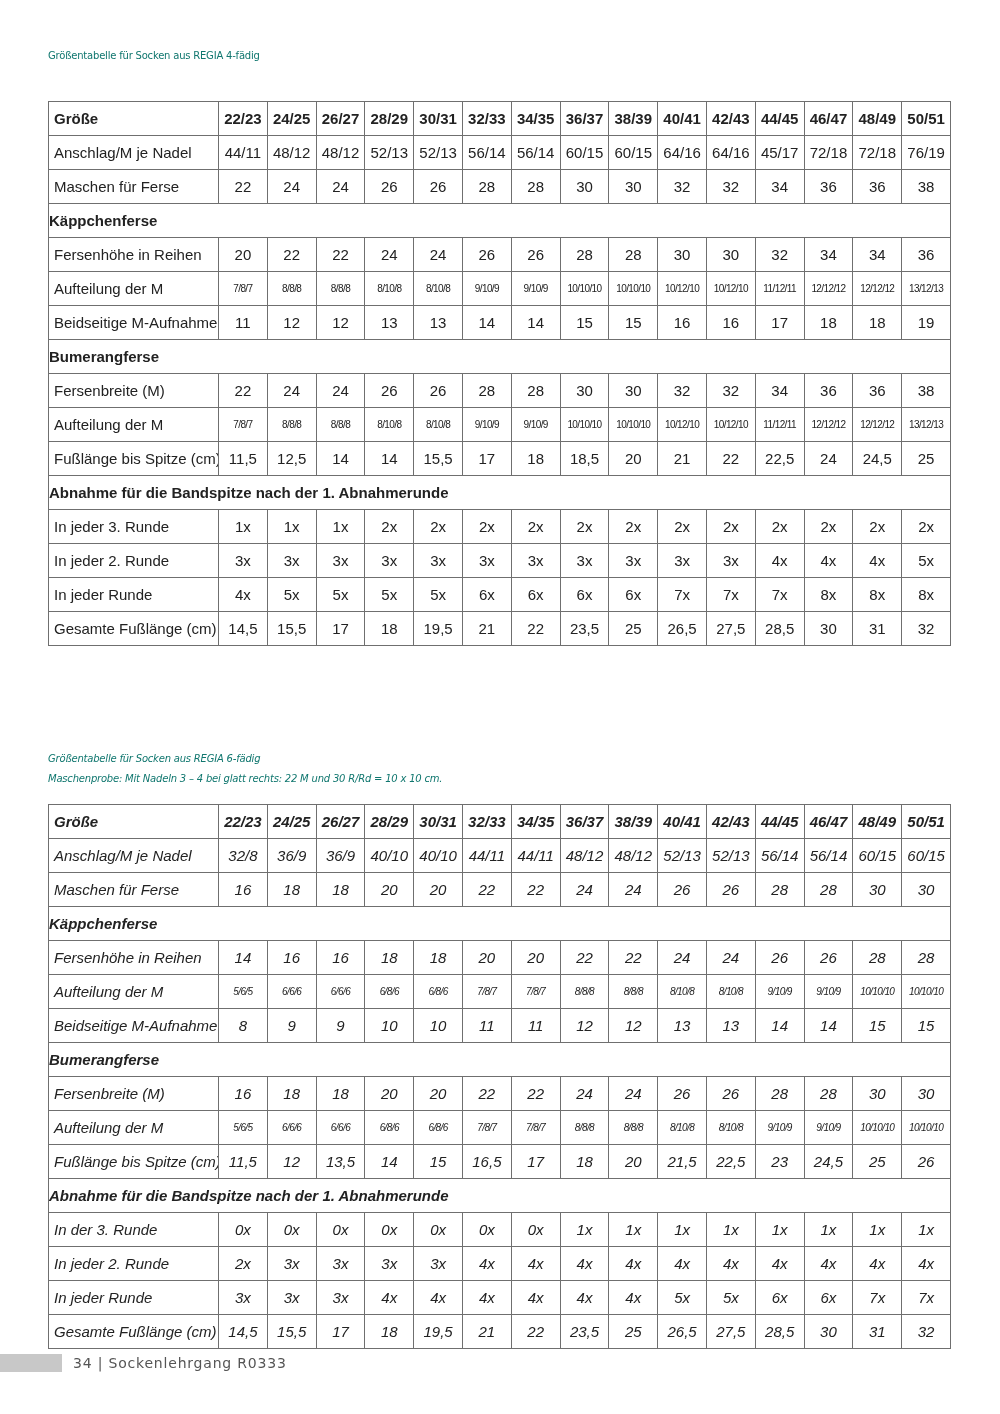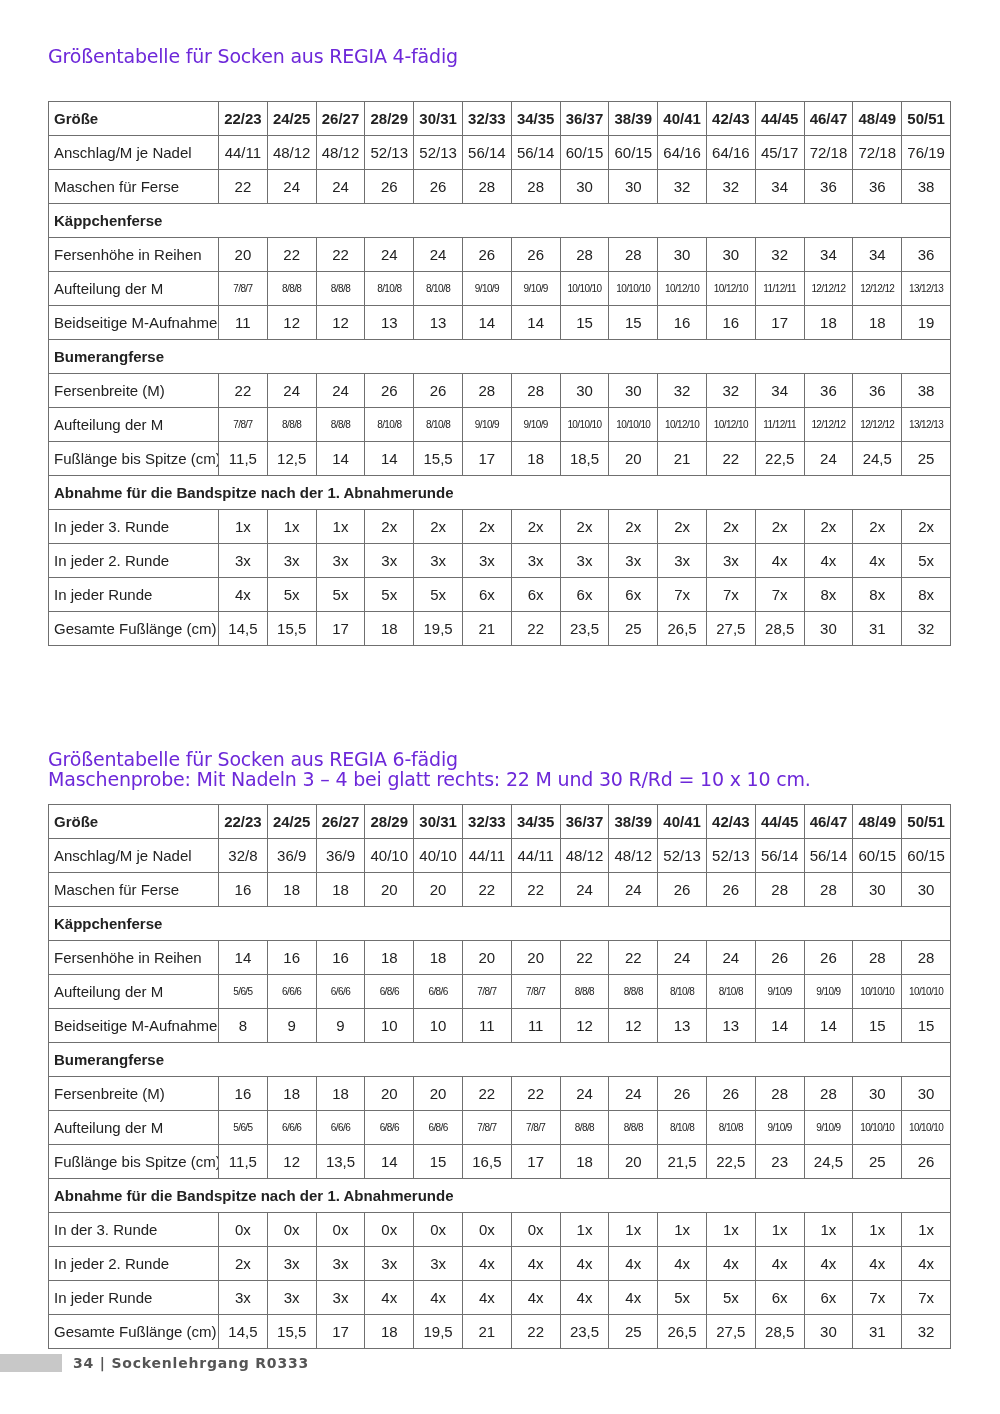--- a/index.html
+++ b/index.html
@@ -1,31 +1,31 @@
 <!DOCTYPE html>
 <html><head>
 <meta charset="utf-8">
 <style>
   html, body { margin: 0; padding: 0; background: #ffffff; }
   body { width: 1000px; height: 1414px; position: relative; overflow: hidden; font-family: "Liberation Sans", sans-serif; color: #1a1a1a; }
   .section { position: absolute; left: 48px; width: 903px; }
   .sec1 { top: 46px; }
-  .sec2 { top: 749px; }
-  .title { font-family: "DejaVu Sans", sans-serif; font-size: 19px; line-height: 20px; color: #6d28d9; letter-spacing: -0.2px; white-space: nowrap; }
+  .sec2 { top: 749px; font-style: italic; }
+  .title { font-family: "DejaVu Sans", sans-serif; font-size: 10px; line-height: 20px; color: #0f766e; letter-spacing: -0.2px; white-space: nowrap; }
   table.size-table { position: absolute; left: 0; border-collapse: collapse; border: 1px solid #c2410c; table-layout: fixed; width: 903px; }
   .sec1 table.size-table { top: 55px; }
   .sec2 table.size-table { top: 55px; }
   table.size-table td { border: 1px solid #6f6f6f; height: 33px; padding: 0; text-align: center; font-size: 15px; color: #222; white-space: nowrap; overflow: hidden; }
   table.size-table td.label { text-align: left; padding-left: 5px; width: 164px; }
   table.size-table td.small { font-size: 10px; letter-spacing: -0.6px; }
   table.size-table tr.header td { font-weight: bold; font-size: 15px; }
-  table.size-table tr.group td { text-align: left; padding-left: 5px; font-weight: bold; }
+  table.size-table tr.group td { text-align: left; font-weight: bold; }
   col.c-label { width: 170px; }
   col.c-val { width: 48.8px; }
-  .footer { position: absolute; top: 1354px; left: 0; height: 18px; width: 300px; font-weight: bold; }
+  .footer { position: absolute; top: 1354px; left: 0; height: 18px; width: 300px; }
   .footer-bar { position: absolute; left: 0; top: 0; width: 62px; height: 18px; background: #c8c8c8; }
   .footer-text { position: absolute; left: 73px; top: 0; line-height: 18px; font-family: "DejaVu Sans", sans-serif; font-size: 14px; color: #555; letter-spacing: 0.8px; white-space: nowrap; }
 </style>
 </head>
 <body>
 
 <div class="section sec1">
   <div class="title">Größentabelle für Socken aus REGIA 4-fädig</div>
   <table class="size-table">
       <colgroup>

